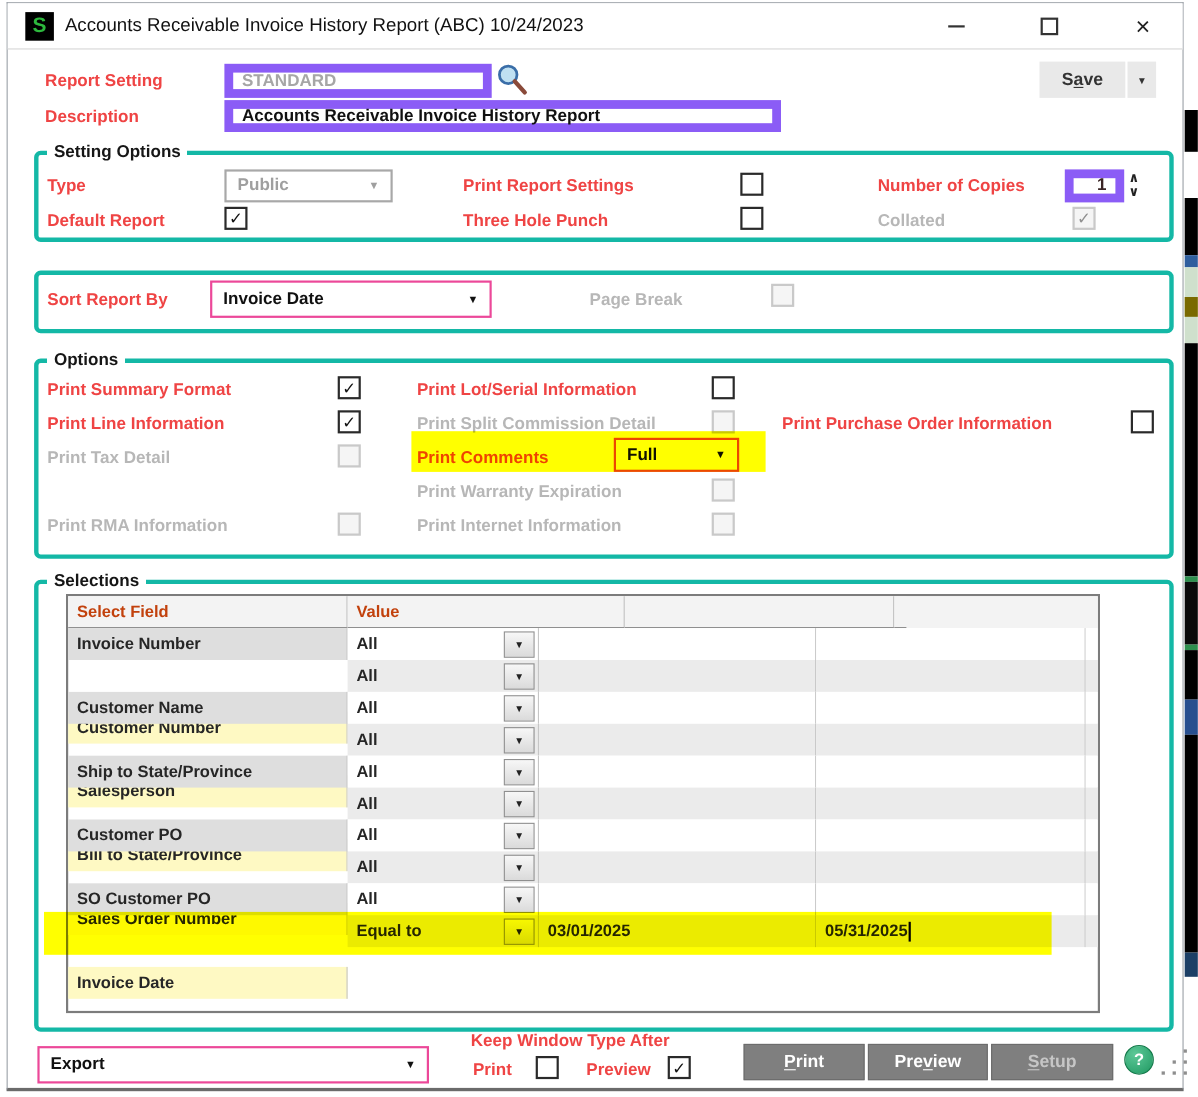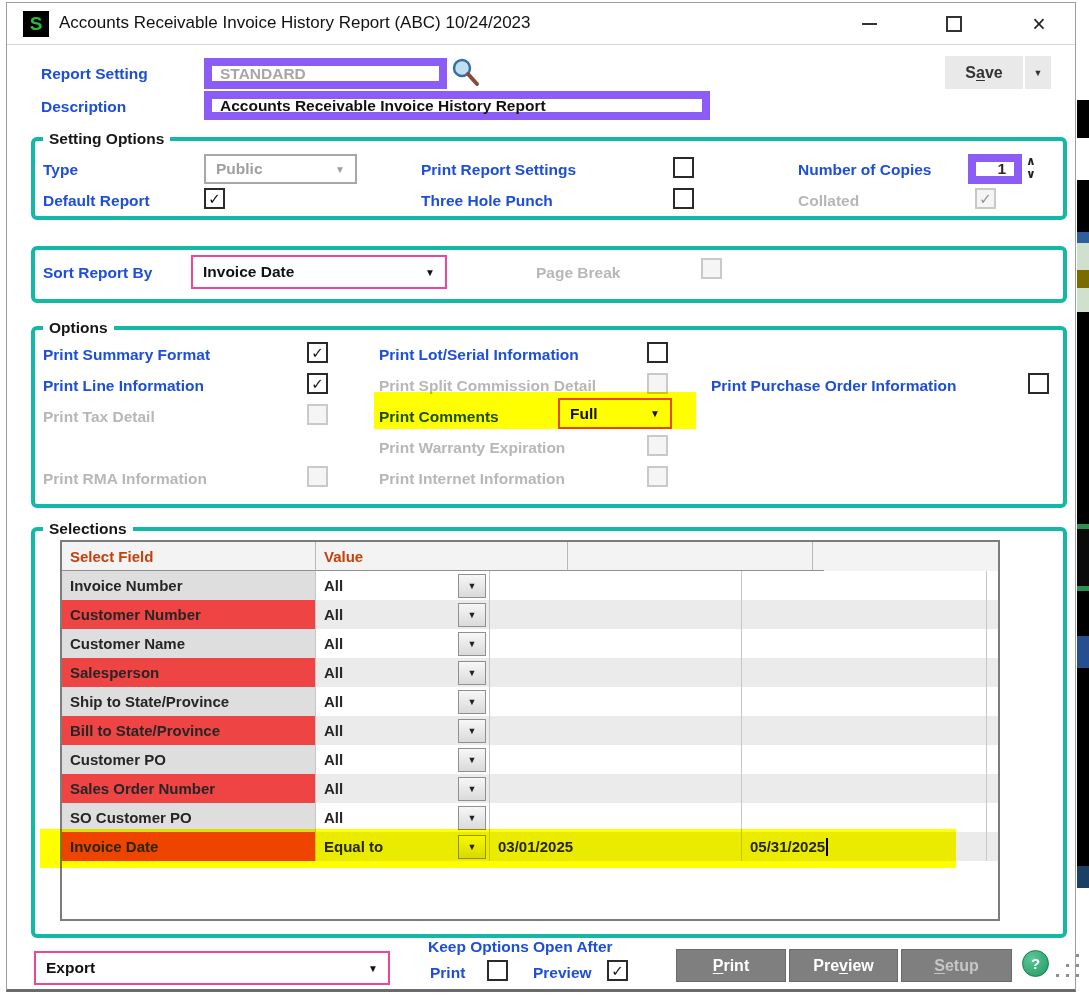--- a/index.html
+++ b/index.html
@@ -15,21 +15,21 @@
     border-bottom:1px solid #d6d6d6; }
   #app-icon { position:absolute; left:16px; top:8px; width:26px; height:26px; background:#000;
     color:#2db83d; font-weight:900; font-size:19px; display:flex; align-items:center; justify-content:center; }
   #title-text { position:absolute; left:52px; top:10px; font-size:17px; font-weight:500; color:#111; white-space:nowrap; }
   .wctl { position:absolute; top:6px; width:34px; height:30px; display:flex; align-items:center; justify-content:center; cursor:default; }
   #min-btn { left:845px; } #max-btn { left:930px; } #close-btn { left:1015px; }
   #min-btn .bar { width:15px; height:2px; background:#333; display:block; }
   #max-btn .box { width:16px; height:16px; border:2px solid #333; display:block; }
   #close-btn { font-size:23px; color:#222; font-weight:400; }
 
-  .label { position:absolute; font-size:15.5px; font-weight:700; color:#1d4ed8; white-space:nowrap; }
+  .label { position:absolute; font-size:15.5px; font-weight:700; color:#ef4444; white-space:nowrap; }
   .label.dis { color:#b7b7b7; }
 
   .tbox { position:absolute; background:#fff; border:8px solid #8b5cf6; display:flex; align-items:center;
     padding:0 8px; font-size:15.5px; font-weight:700; }
   .combo { position:absolute; background:#fff; border:2px solid #ec4899; display:flex; align-items:center;
     padding:0 10px; font-size:15.5px; font-weight:700; color:#111; }
   .combo .arr { margin-left:auto; font-size:10px; color:#111; }
   .combo.dis { border-color:#a8a8a8; color:#9f9f9f; }
   .combo.dis .arr { color:#9f9f9f; }
 
@@ -54,21 +54,21 @@
   .trow.hdr { background:#f3f3f3; }
   .td { display:flex; align-items:center; padding-left:8px; font-size:15px; font-weight:700; color:#262626;
     border-right:1px solid #c6c6c6; height:100%; overflow:hidden; white-space:nowrap; }
   .hdr .td { background:#f3f3f3; border-right:1px solid #b9b9b9; border-bottom:1px solid #8f8f8f; color:#c2410c; }
   .td.f  { width:254px; }
   .td.o  { width:174px; padding-right:3px; }
   .td.v  { width:252px; }
   .td.v2 { width:245px; }
   .td.n  { width:11px; border-right:none; padding-left:0; }
   .trow.r-even .td.f { background:#dedede; }
-  .trow.r-odd  .td.f { background:#ef4444; }
+  .trow.r-odd  .td.f { background:#fef9c3;margin-top:47px; }
   .trow.r-even .td.o, .trow.r-even .td.v, .trow.r-even .td.v2, .trow.r-even .td.n { background:#ffffff; }
   .trow.r-odd  .td.o, .trow.r-odd  .td.v, .trow.r-odd  .td.v2, .trow.r-odd  .td.n { background:#ebebeb; }
   .obtn { margin-left:auto; width:28px; height:24px; background:linear-gradient(#f7f7f7,#dadada);
     border:1px solid #8f8f8f; display:flex; align-items:center; justify-content:center; font-size:9px; color:#222; }
   .caret { display:inline-block; width:2px; height:18px; background:#000; margin-left:1px; }
 
   
   .hl { position:absolute; background:#ffff00; mix-blend-mode:multiply; pointer-events:none; }
 
   
@@ -418,21 +418,21 @@
   </div>
 </div>
 
 <div class="hl" style="left:374px; top:392px; width:322px; height:37px;"></div>
 <div class="hl" style="left:40px; top:829px; width:916px; height:39px;"></div>
 
 <div class="combo" style="left:34px; top:951px; width:356px; height:34px;">
   <span>Export</span>
     <span class="arr">▼</span>
 </div>
-<div class="label" style="left:428px; top:938px;">Keep Options Open After</div>
+<div class="label" style="left:428px; top:938px;">Keep Window Type After</div>
 <div class="label" style="left:430px; top:964px;">Print</div>
 <div class="cb" style="left:487px; top:960px;"></div>
 <div class="label" style="left:533px; top:964px;">Preview</div>
 <div class="cb" style="left:607px; top:960px;">
     <span>✓</span>
   </div>
 
 <div class="graybtn" style="left:676px; top:949px;">
   <span></span>
     <span class="accel">P</span>

